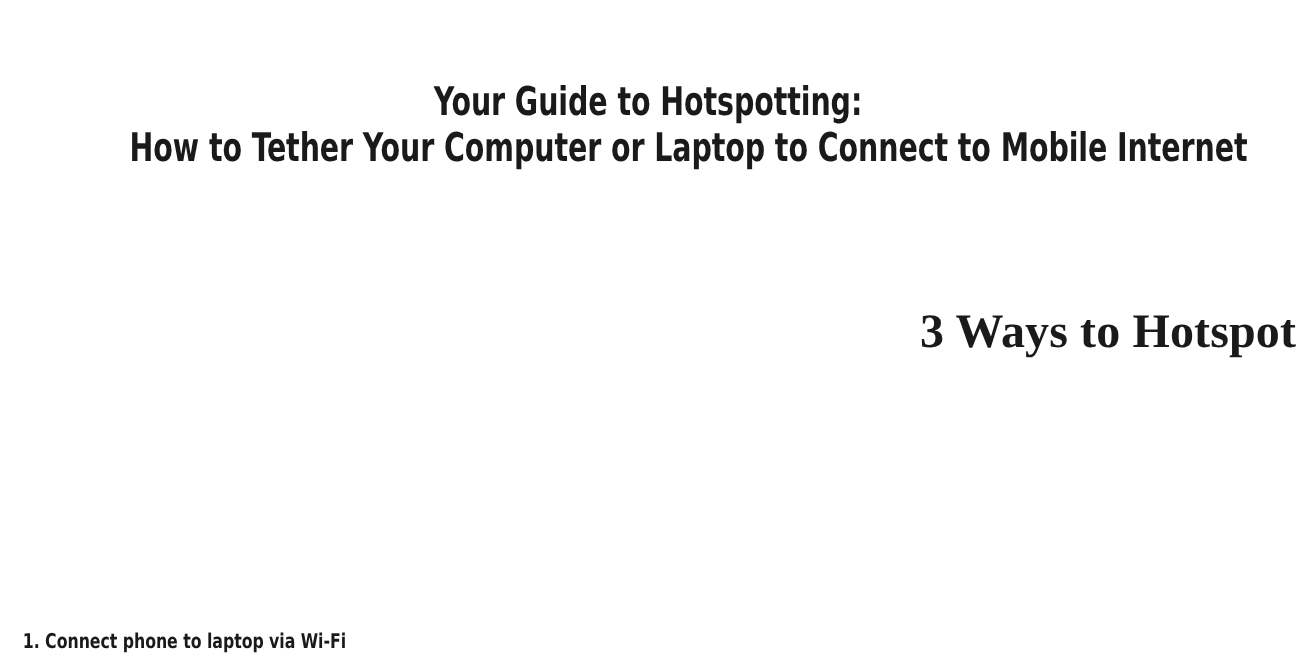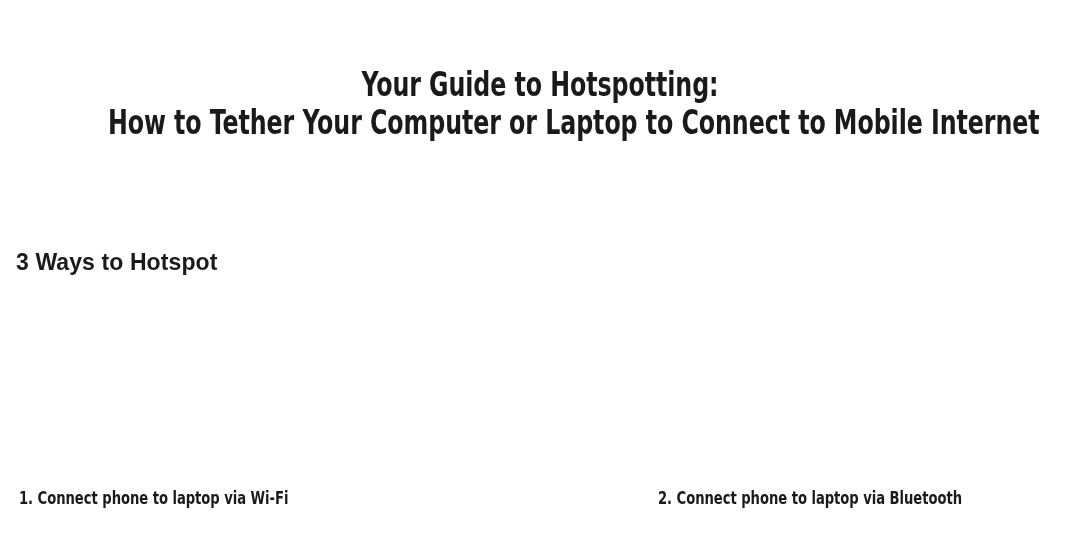--- a/index.html
+++ b/index.html
@@ -46,24 +46,24 @@
   }
   .article-title .title-line-1 { font-size: 33px; }
   .article-title .title-line-2 { font-size: 33px; }
 
   
   .section-heading {
     position: absolute;
     left: 0;
     right: 0;
     top: 224px;
-    text-align: left;
-    font-family: Liberation Sans, sans-serif;
+    text-align: right;
+    font-family: Liberation Serif, serif;
     font-weight: 700;
-    font-size: 23px;
+    font-size: 40px;
     line-height: 38px;
     letter-spacing: 0.1px;
     color: #1a1a1a;
     white-space: nowrap;
     padding-left: 16px;
     box-sizing: border-box;
   }
 
   
   .media-band {
@@ -92,20 +92,21 @@
     right: 0;
     top: 487px;
     height: 28px;
     display: flex;
     align-items: flex-start;
   }
   .caption-cell {
     flex: 1 1 33.3333%;
     position: relative;
     height: 28px;
+    margin-top: 37px;
   }
   .caption-text {
     position: absolute;
     top: 0;
     white-space: nowrap;
     font-family: "DejaVu Sans Condensed", "Liberation Sans Narrow", "Liberation Sans", sans-serif;
     font-weight: 700;
     font-size: 17px;
     line-height: 22px;
     letter-spacing: -0.05px;
@@ -137,18 +138,15 @@
     </div>
     <div class="media-cell media-cell-3">
       <div class="media-figure"></div>
     </div>
   </div>
 
   <div class="caption-row">
     <div class="caption-cell caption-cell-1">
       <span class="caption-text">1. Connect phone to laptop via Wi-Fi</span>
     </div>
-    <div class="caption-cell caption-cell-2">
-      <span class="caption-text">2. Connect phone to laptop via Bluetooth</span>
-    </div>
   </div>
 
 </div>
 
 </body></html>

